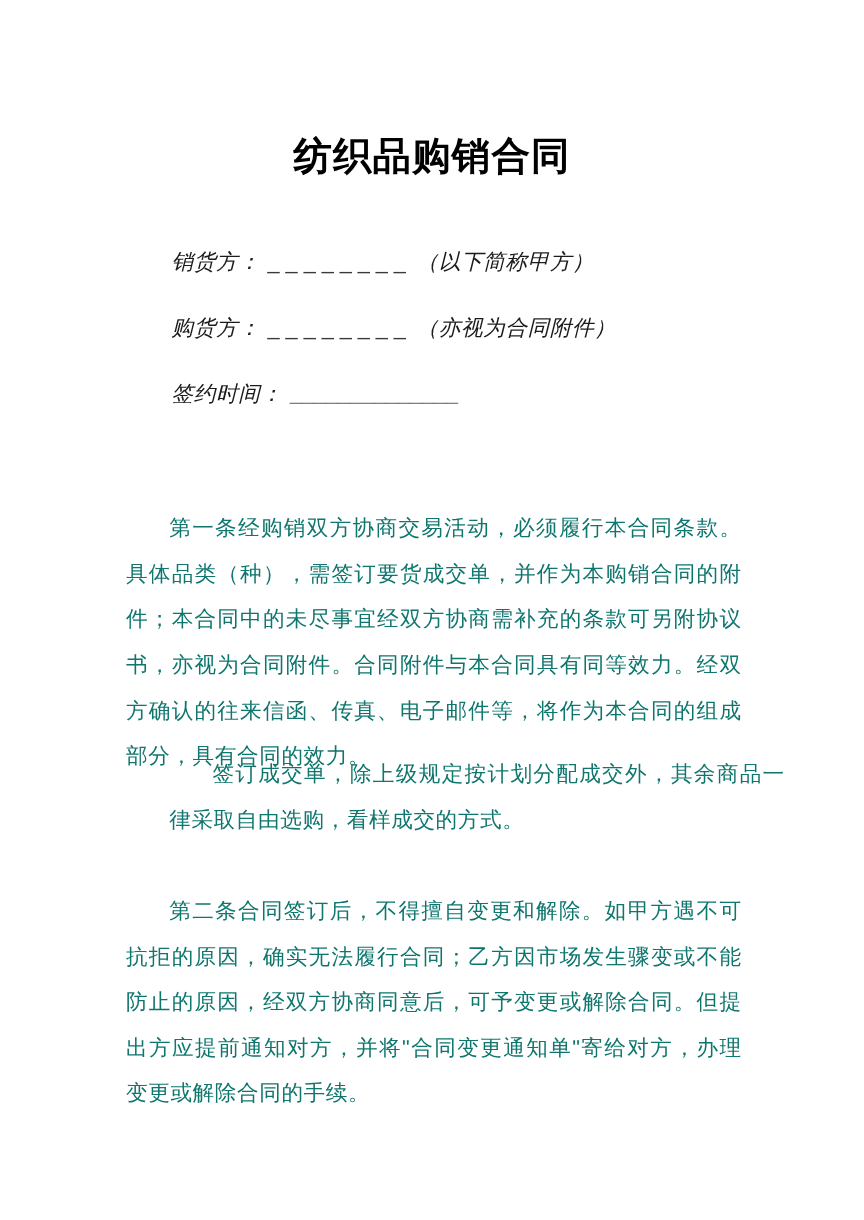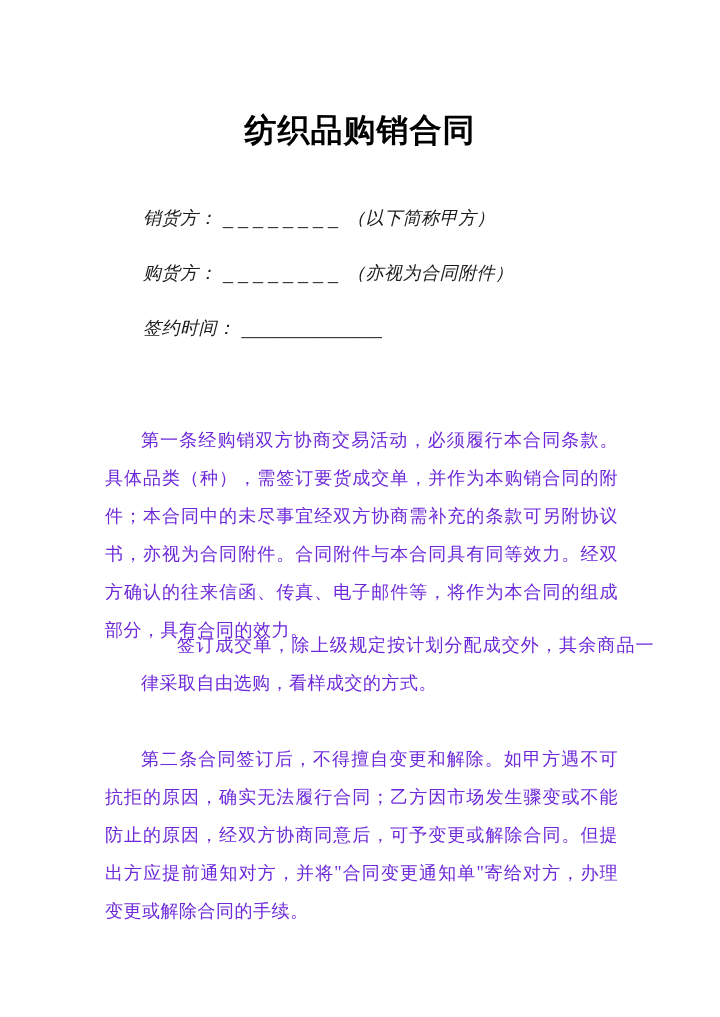--- a/index.html
+++ b/index.html
@@ -47,33 +47,33 @@
   .blank {
     color: #3a3a3a;
     margin-left: 6px;
     margin-right: 4px;
   }
   .blank.short {
     letter-spacing: 5px;
   }
   .blank.long {
     letter-spacing: 0;
+    font-weight: bold;
   }
   .para {
     position: absolute;
     left: 105px;
     width: 513px;
     margin: 0;
     font-size: 18px;
     line-height: 38px;
     text-align: justify;
     text-indent: 2em;
     letter-spacing: 0.5px;
-    color: #6d28d9;
-    font-family: Liberation Serif, serif;
+    color: #0f766e;
   }
   .p1 { top: 421px; }
   .p2 { top: 626px; margin-left: 36px; }
   .p3 { top: 740px; }
   .f1 { top: 204px; }
   .f2 { top: 259px; }
   .f3 { top: 314px; }
   .f4 { top: 366px; }
 </style>
 </head>

